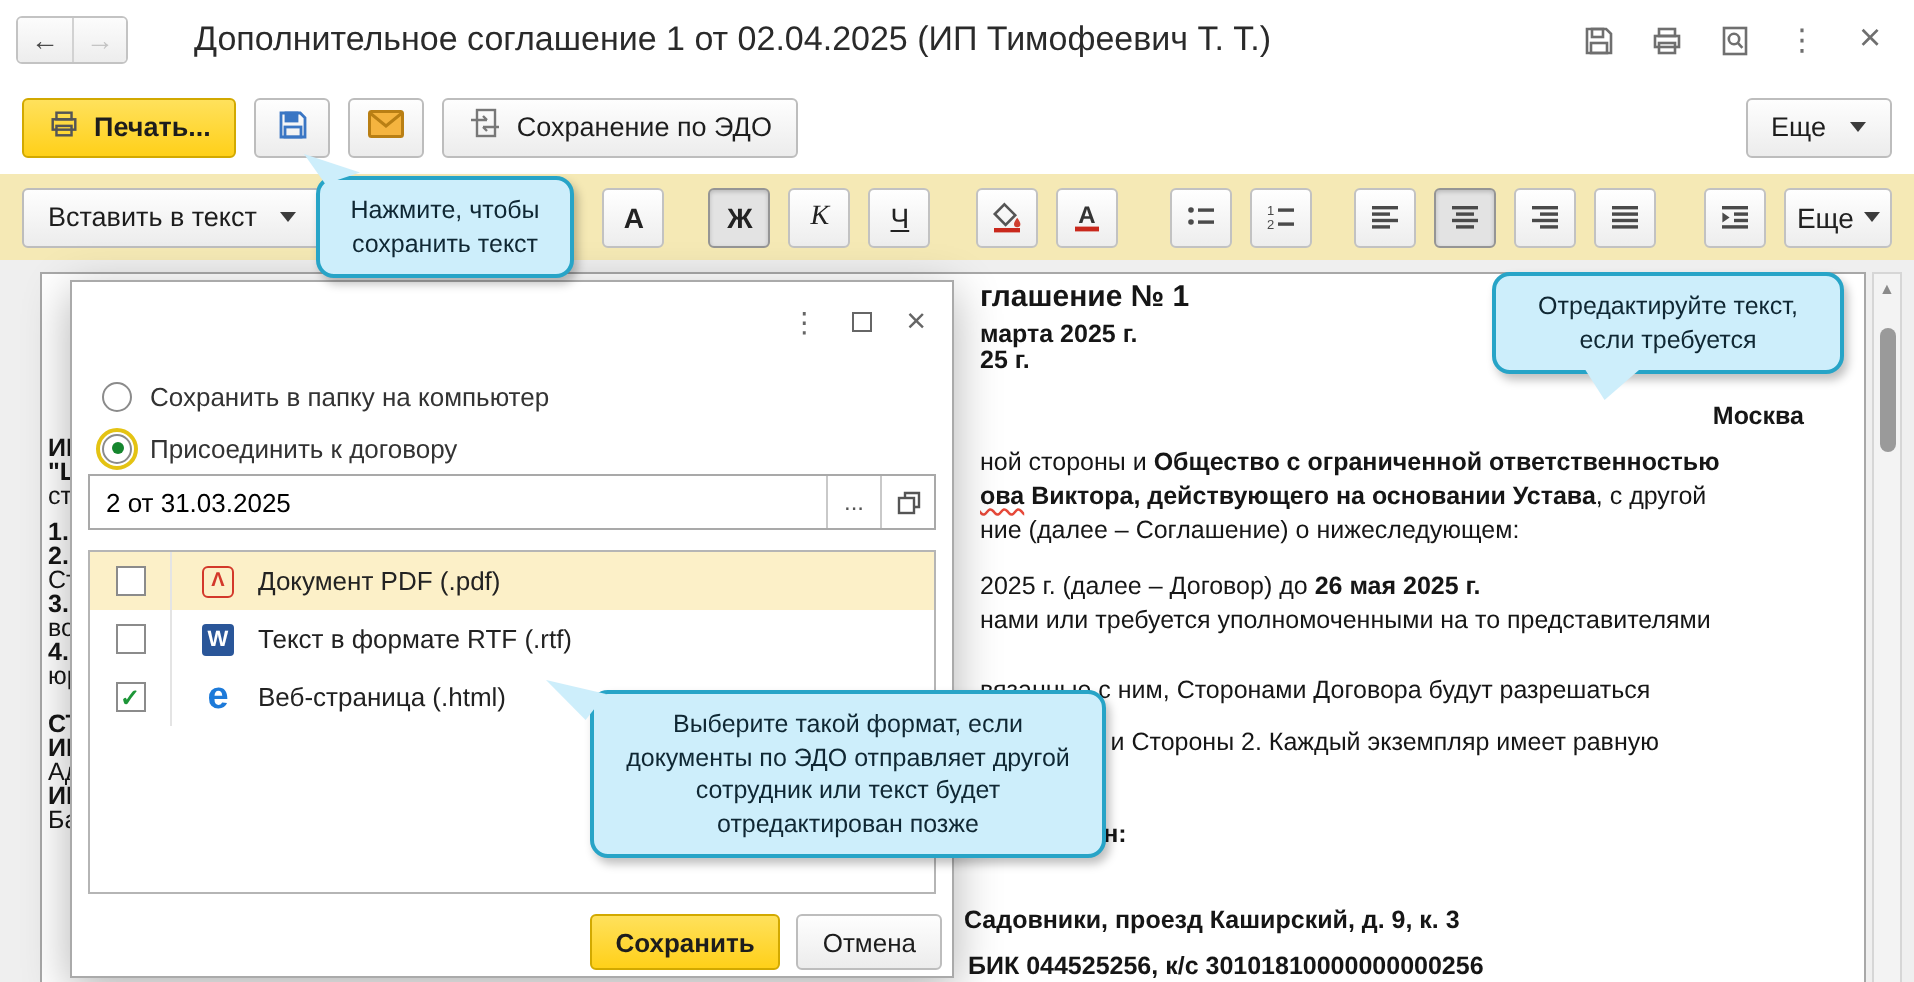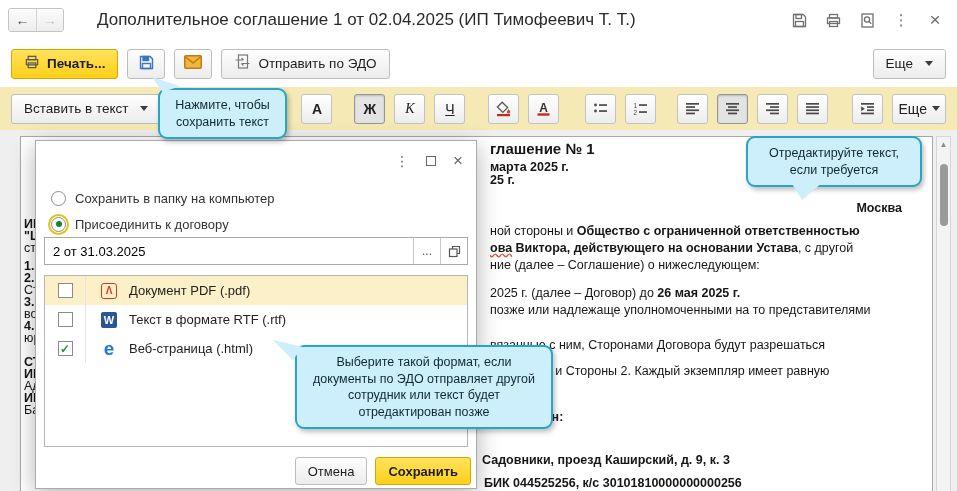--- a/index.html
+++ b/index.html
@@ -178,21 +178,21 @@
         <span id="tbMail"><svg width="18" height="14" viewBox="0 0 18 14">
             <rect x="0.75" y="0.75" width="16.5" height="12.5" rx="1" fill="#f5b43f" stroke="#b97f14" stroke-width="1.5"></rect>
             <path d="M1 1.5l8 6.5 8-6.5" fill="none" stroke="#b97f14" stroke-width="1.5"></path>
           </svg></span>
       </button>
     <button class="btn">
       <span id="tbEdo"><svg width="17" height="16" viewBox="0 0 17 16" fill="none" stroke="#777" stroke-width="1.2">
             <rect x="4.5" y="1" width="9" height="13"></rect>
             <path d="M1.5 6h8M9.5 6l-2-2M15.5 9.5h-8M7.5 9.5l2 2"></path>
           </svg></span>
-      <span>Отправить по ЭДО</span>
+      <span>Сохранение по ЭДО</span>
     </button>
     <div class="sp"></div>
     <button class="btn">
       <span>Еще</span>
       <span class="caret"></span>
     </button>
   </div>
 
   <div class="toolbar2">
     <button class="btn" style="height:30px;">
@@ -292,21 +292,21 @@
   <div class="page"></div>
   <div id="docLines">
       <div class="doc-line" style="top: 141px; left: 490px; font-size: 15px;"><span class="b">глашение № 1</span></div>
       <div class="doc-line" style="top: 161px; left: 490px;"><span class="b">марта 2025 г.</span></div>
       <div class="doc-line" style="top: 174px; left: 490px;"><span class="b">25 г.</span></div>
       <div class="doc-line" style="top: 202px; right: 55px;"><span class="b">Москва</span></div>
       <div class="doc-line" style="top: 225px; left: 490px;"><span>ной стороны и </span><span class="b">Общество с ограниченной ответственностью</span></div>
       <div class="doc-line" style="top: 242px; left: 490px;"><span class="b misspell">ова</span><span class="b"> Виктора, действующего на основании Устава</span><span>, с другой</span></div>
       <div class="doc-line" style="top: 259px; left: 490px;"><span>ние (далее – Соглашение) о нижеследующем:</span></div>
       <div class="doc-line" style="top: 287px; left: 490px;"><span>2025 г. (далее – Договор) до </span><span class="b">26 мая 2025 г.</span></div>
-      <div class="doc-line" style="top: 304px; left: 490px;"><span>позже или надлежаще уполномоченными на то представителями</span></div>
+      <div class="doc-line" style="top: 304px; left: 490px;"><span>нами или требуется уполномоченными на то представителями</span></div>
       <div class="doc-line" style="top: 339px; left: 490px;"><span>вязанные с ним, Сторонами Договора будут разрешаться</span></div>
       <div class="doc-line" style="top: 365px; left: 490px;"><span>Стороны 1 и Стороны 2. Каждый экземпляр имеет равную</span></div>
       <div class="doc-line" style="top: 411px; left: 490px;"><span class="b">иси сторон:</span></div>
       <div class="doc-line" style="top: 454px; left: 482px;"><span class="b">Садовники, проезд Каширский, д. 9, к. 3</span></div>
       <div class="doc-line" style="top: 477px; left: 484px;"><span class="b">БИК 044525256, к/с 30101810000000000256</span></div>
       <div class="doc-line" style="top: 218px; left: 24px;"><span class="b">ИП</span></div>
       <div class="doc-line" style="top: 230px; left: 24px;"><span class="b">"Ц</span></div>
       <div class="doc-line" style="top: 242px; left: 24px;"><span>сто</span></div>
       <div class="doc-line" style="top: 260px; left: 24px;"><span class="b">1. </span><span>С</span></div>
       <div class="doc-line" style="top: 272px; left: 24px;"><span class="b">2. </span><span>Н</span></div>
@@ -377,22 +377,22 @@
           <div class="fmt-check-cell">
             <span class="checkbox">✓</span>
           </div>
           <span class="fmt-icon">
             <span class="i-edge">e</span>
           </span>
           <span>Веб-страница (.html)</span>
         </div>
       </div>
     <div class="dlg-footer">
+      <button class="btn btn-yellow">Сохранить</button>
       <button class="btn">Отмена</button>
-      <button class="btn btn-yellow">Сохранить</button>
     </div>
   </div>
 
   <div class="callout c1">
     <div class="tail"></div>
     <span>Нажмите, чтобы сохранить текст</span>
   </div>
   <div class="callout c2">
     <div class="tail"></div>
     <span>Отредактируйте текст, если требуется</span>

